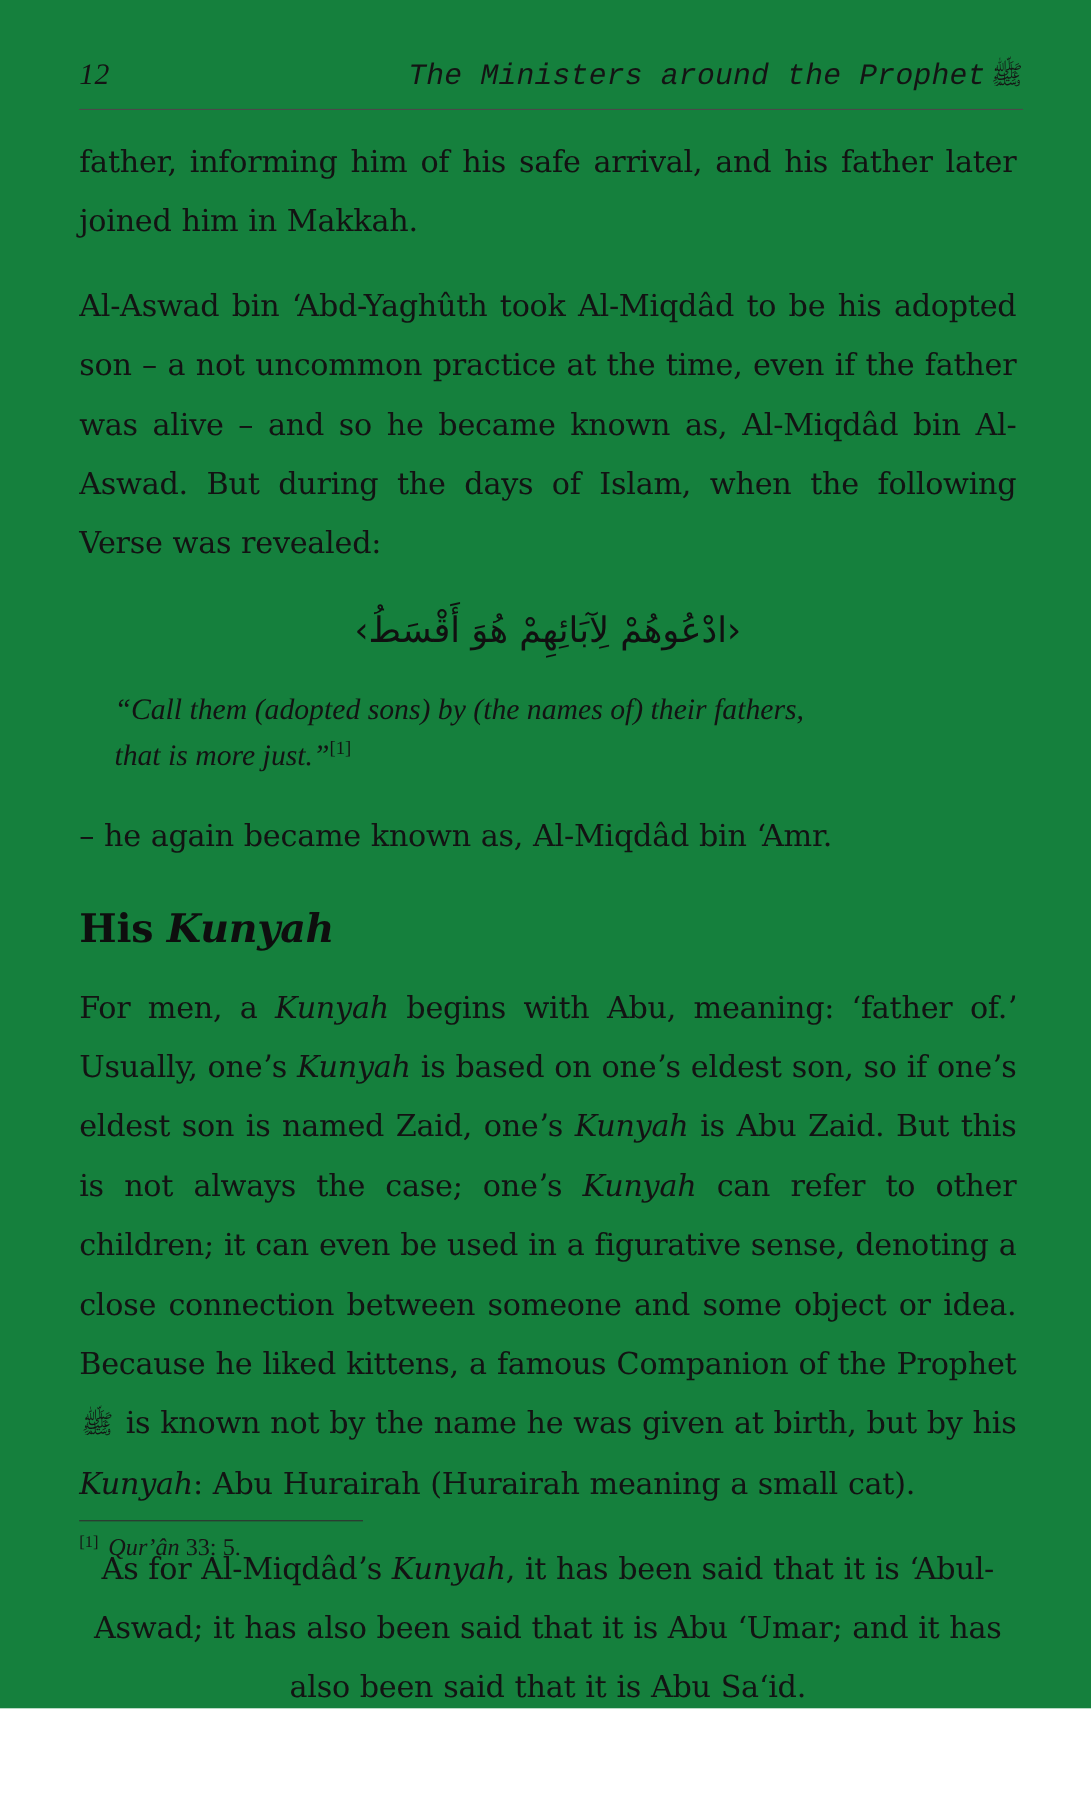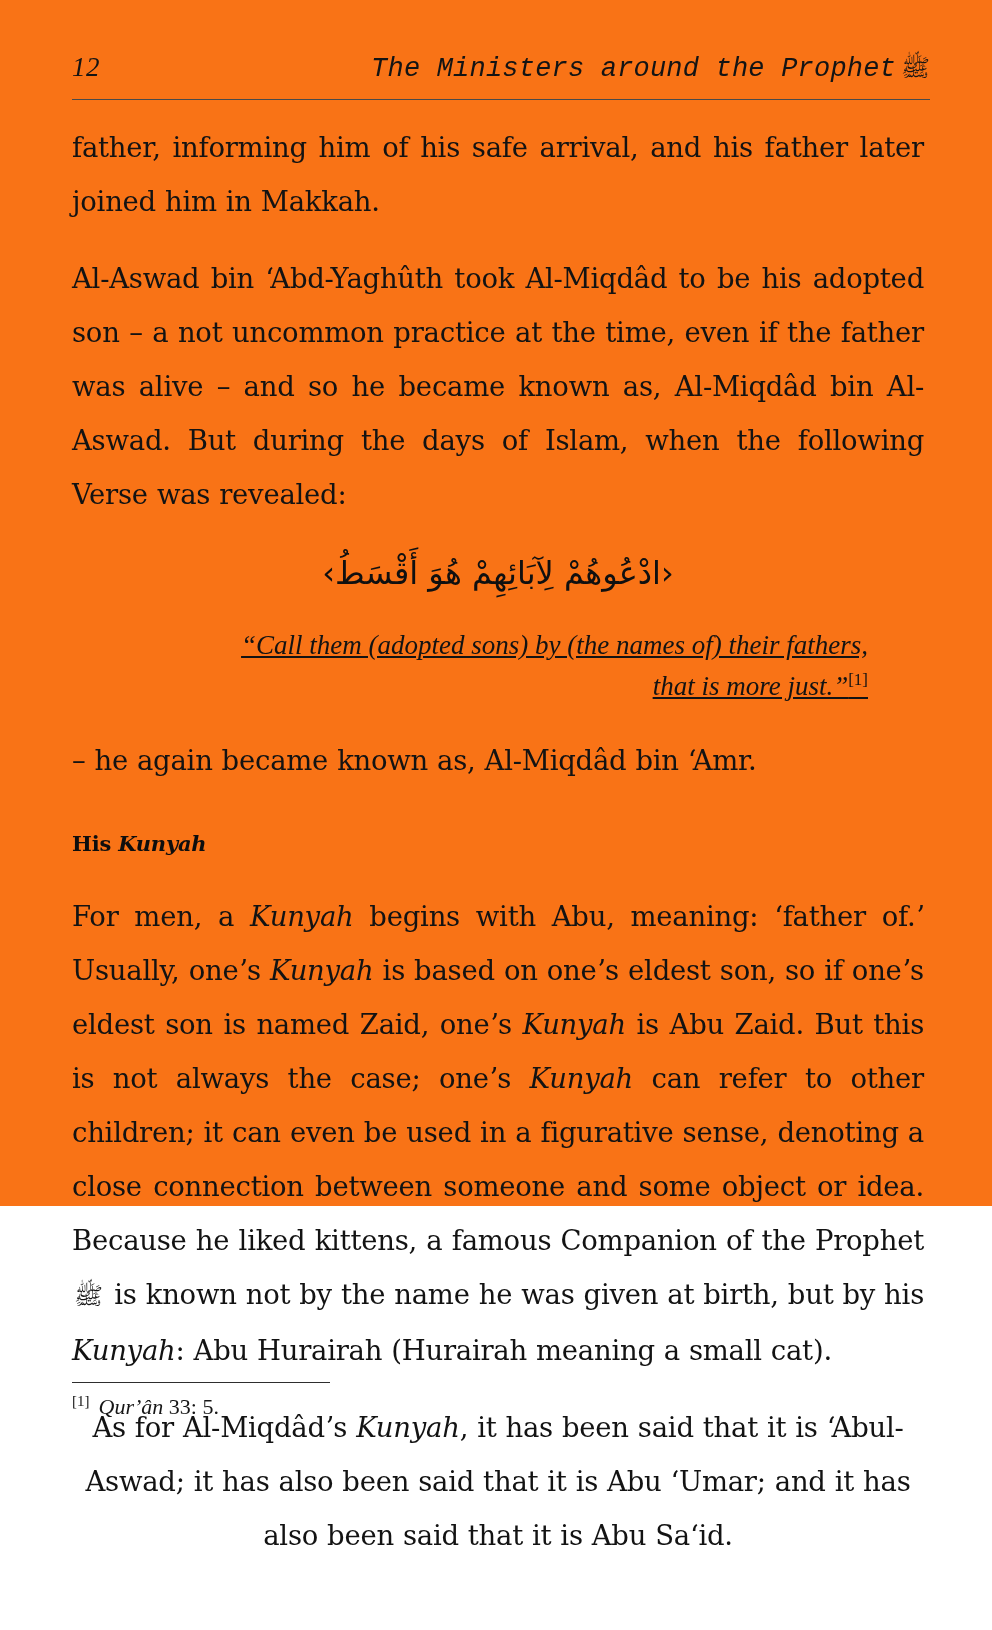--- a/index.html
+++ b/index.html
@@ -11,22 +11,22 @@
     height: 1630px;
     background: #ffffff;
     font-family: "DejaVu Serif", "Liberation Serif", serif;
     color: #111111;
     overflow: hidden;
   }
 
   .page {
     position: relative;
     width: 992px;
-    height: 1206px;
-    background: #f97316;
+    height: 1553px;
+    background: #15803d;
     box-sizing: border-box;
     padding: 0;
   }
 
   
   .running-head {
     position: absolute;
     top: 52px;
     left: 72px;
     right: 62px;
@@ -108,36 +108,35 @@
   
   .translation {
     margin: 0 0 26px 0;
     padding-left: 32px;
     padding-right: 56px;
     font-family: "Liberation Serif", "DejaVu Serif", serif;
     font-style: italic;
     font-size: 27px;
     line-height: 41px;
     color: #131313;
-    text-align: right;
-    text-decoration: underline;
+    text-align: left;
   }
   .fn-ref {
     font-style: normal;
     font-size: 17px;
     vertical-align: super;
     line-height: 0;
   }
 
   
   h2.section {
     margin: 38px 0 26px 0;
     font-family: "DejaVu Serif", "Liberation Serif", serif;
     font-weight: bold;
-    font-size: 21px;
+    font-size: 36px;
     line-height: 38px;
     color: #0e0e0e;
     letter-spacing: -0.2px;
   }
   h2.section .kunyah {
     font-style: italic;
   }
 
   
   .footnote-zone {

